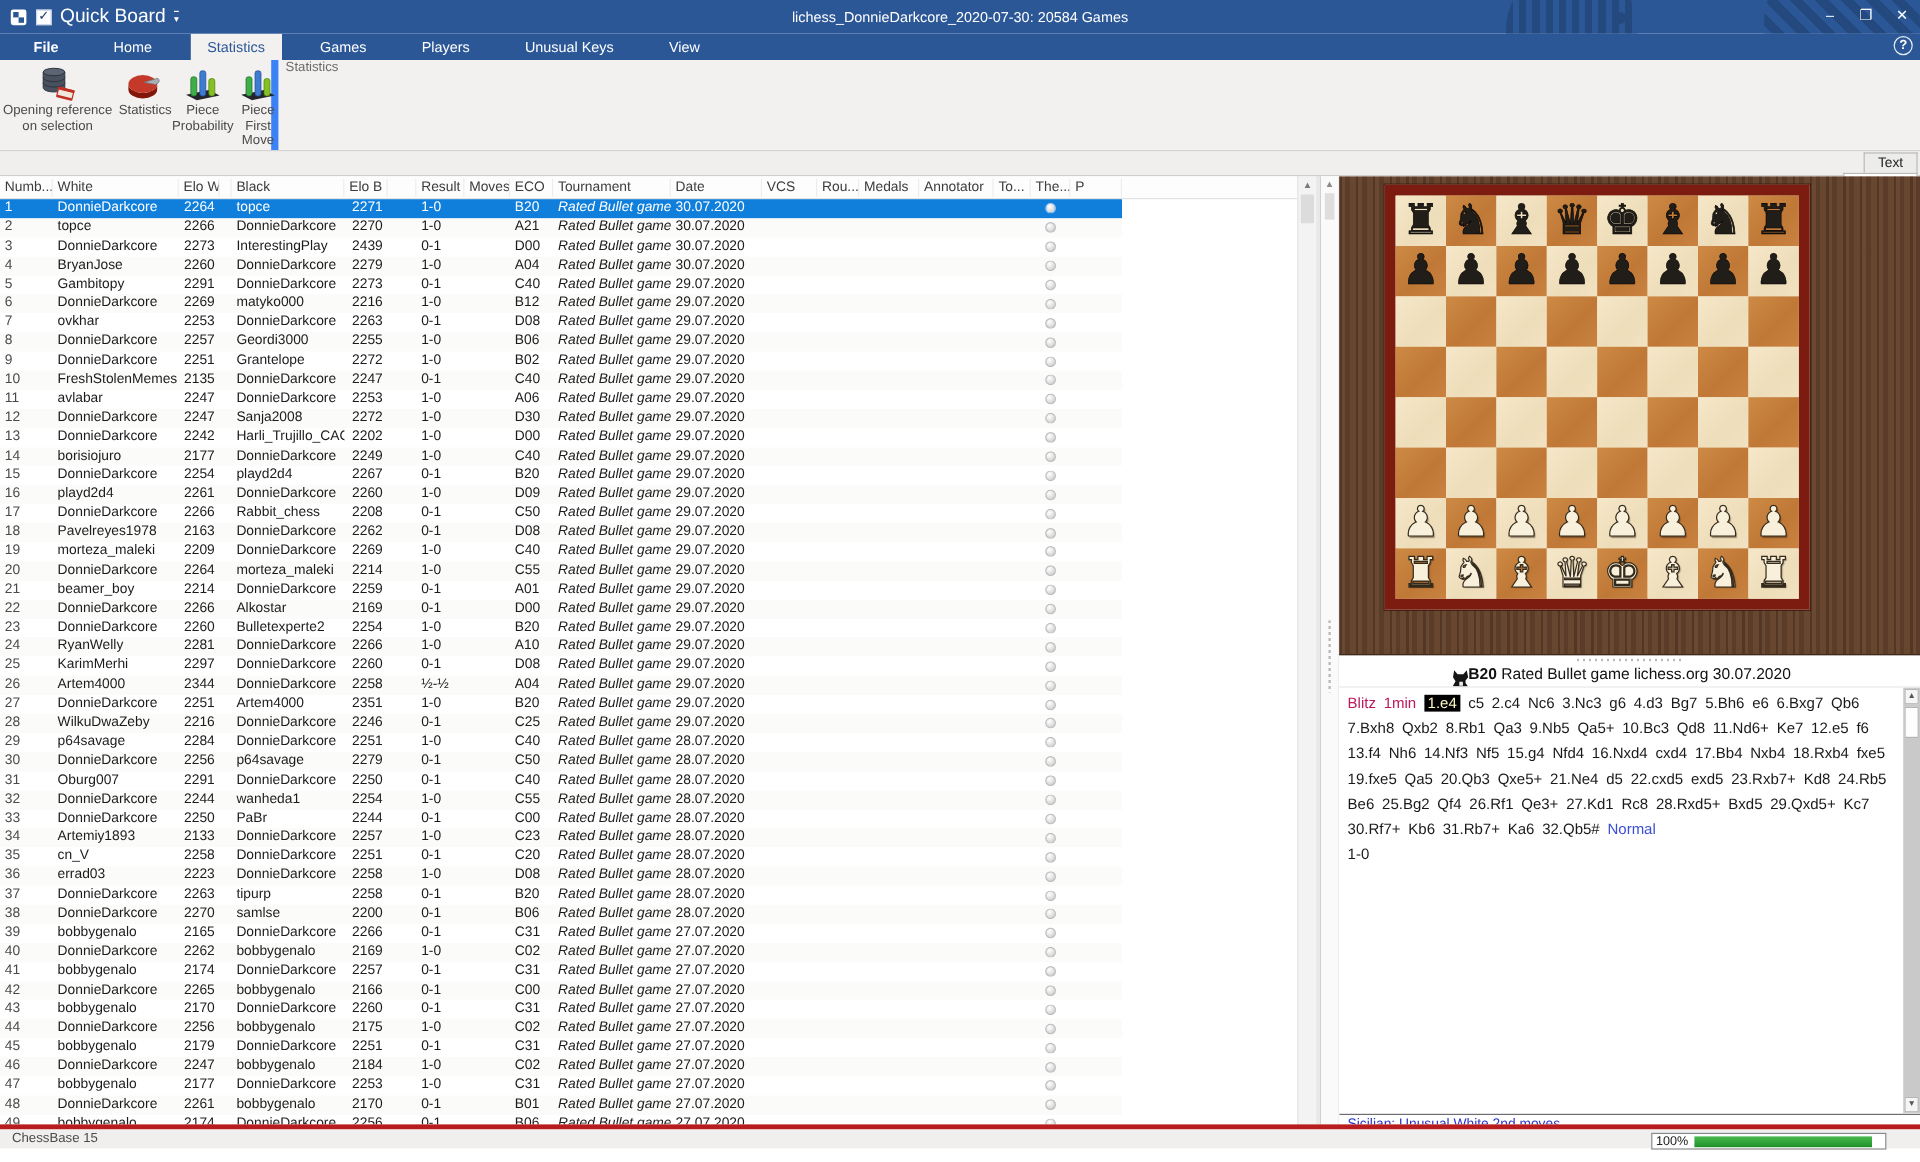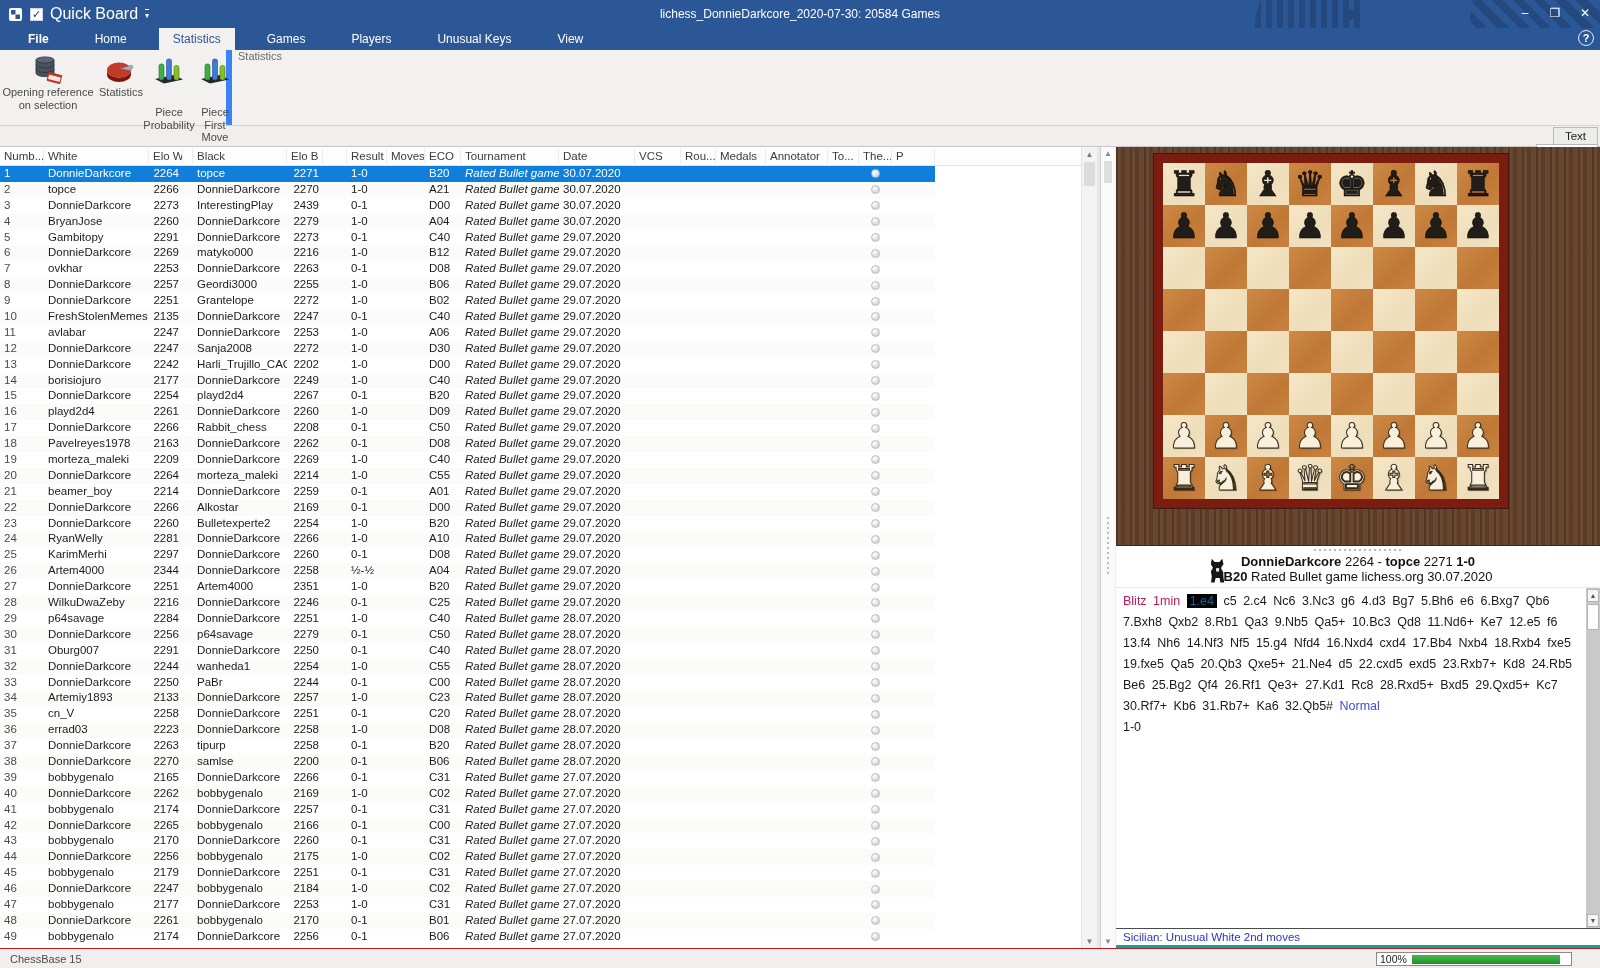--- a/index.html
+++ b/index.html
@@ -27,21 +27,21 @@
   .menu-tab { padding:4px 14px 3px; font-size:12px; cursor:default; }
   .menu-tab.bold { font-weight:bold; }
   .menu-tab.active { background:#f2f1f0; color:#2b5797; }
 
   
   .ribbon { height:76px; background:#f2f1f0; border-bottom:1px solid #d6d4d2; position:relative; }
   .ribbon-group { width:232px; height:100%; border-right:6px solid #3b82f6; display:flex; }
   .rg-buttons { flex:1; display:flex; align-items:flex-start; padding-top:2px; }
   .ribbon-btn { display:flex; flex-direction:column; align-items:center; padding:2px 1px; font-size:11px; color:#4a4a4a; text-align:center; line-height:1.15; }
   .ribbon-btn .ico { width:34px; height:32px; display:flex; align-items:center; justify-content:center; }
-  .rb-w94 { width:96px; } .rb-w46 { width:50px; } .rb-w50 { width:46px;gap:20px; }
+  .rb-w94 { width:96px; } .rb-w46 { width:50px; } .rb-w50 { width:46px; }
   .rg-label { height:15px; text-align:center; font-size:11px; color:#6a6a6a; }
 
   
   .doctabs { height:21px; background:#f0efee; display:flex; align-items:flex-end; padding-left:3px; border-bottom:1px solid #c9c7c5;flex-direction:column; }
   .doctab { padding:2px 11px 3px; font-size:11.5px; color:#222; background:#ececeb; border:1px solid #bcbab8; border-bottom:none; margin-right:2px; position:relative; top:1px; }
   .doctab.active { background:#fff; font-weight:bold; top:0; padding-top:3px; }
 
   
   .content { position:absolute; top:147px; bottom:20px; left:0; right:0; display:flex; background:#e9e8e7; }
 
@@ -92,32 +92,32 @@
 
   .game-header { text-align:center; padding:1px 0 3px; position:relative; background:#fff; }
   .gh1 { font-size:13px; color:#111; }
   .gh2 { font-size:13px; color:#111; }
   .b { font-weight:bold; }
   .dog { position:absolute; left:92px; top:4px; }
 
   .moves-zone { flex:1; position:relative; background:#fff; border-top:1px solid #e8e8e8; overflow:hidden; }
   .moves-text { position:absolute; left:7px; right:22px; top:3px; font-size:12.5px; line-height:21px; color:#1a1a1a; word-spacing:3px; }
   .tc { color:#be185d; }
-  .hl { background:#000; color:#0369a1; padding:0 3px;margin-top:16px; }
+  .hl { background:#000; color:#fef9c3; padding:0 3px;margin-top:16px; }
   .anno { color:#3a4ed5; }
   .mv-result { display:block; margin-top:0; }
   .mscroll { position:absolute; right:0; top:0; bottom:0; width:14px; background:#c9c9c9; }
   .ms-btn { position:absolute; left:1px; right:1px; height:13px; background:#f5f5f5; border:1px solid #b5b5b5; display:flex; align-items:center; justify-content:center; font-size:7px; color:#555; }
   .ms-up { top:1px; } .ms-down { bottom:1px; }
   .ms-thumb { position:absolute; left:1px; right:1px; top:16px; height:26px; background:#fdfdfd; border:1px solid #b5b5b5; }
 
   .footer-bar { height:20px; background:#fff; border-top:1px solid #4a4a4a; border-bottom:3px solid #11a39a; display:flex; align-items:center; padding-left:7px; font-size:11.5px; color:#2a35c4; }
 
   
-  .statusbar { position:absolute; left:0; right:0; bottom:0; height:20px; background:#f0efee; border-top:1px solid #b91c1c; display:flex; align-items:center; font-size:11px; color:#4a4a4a; }
+  .statusbar { position:absolute; left:0; right:0; bottom:11px; height:20px; background:#f0efee; border-top:4px solid #b91c1c; display:flex; align-items:center; font-size:11px; color:#4a4a4a; }
   .sb-left { margin-left:10px; }
   .sb-progress { position:absolute; right:28px; top:3px; width:196px; height:14px; border:1px solid #8a8a8a; background:#fff; display:flex; align-items:center; padding:0 3px; gap:5px; }
   .sb-progress .pct { font-size:10.5px; color:#222; }
   .sb-track { flex:1; height:9px; position:relative; }
   .sb-fill { position:absolute; left:0; top:0; bottom:0; width:95%; background:linear-gradient(#49b94e,#1f8f2a); }
 </style>
 </head>
 <body>
 
 <div class="titlebar">
@@ -1465,21 +1465,20 @@
         <div class="sh-dots"></div>
       </div>
 
       <div class="game-header">
         <span class="dog">
           <svg width="19" height="27" viewBox="0 0 20 27">
             <path fill="#161616" d="M4 1 L7 4.5 L12 4.5 L15 1 L16.3 7 L14 10 L14 12 L16 15 L16.2 20 L17 26 L13 26 L12.3 21.5 L8 21.5 L7 26 L3.2 26 L4 19.5 L3 14.5 L5.2 10.5 L3 7 Z"></path>
             <path fill="#ececec" d="M8.5 11 h3.2 v3.6 h-3.2 z"></path>
           </svg>
         </span>
-        <div class="gh1"><span class="b">DonnieDarkcore</span><span> 2264 </span><span>- </span><span class="b">topce</span><span> 2271  </span><span class="b">1-0</span></div>
         <div class="gh2"><span class="b">B20</span><span> Rated Bullet game lichess.org 30.07.2020</span></div>
       </div>
 
       <div class="moves-zone">
         <div class="moves-text">
           <span class="tc">Blitz 1min </span><span class="hl">1.e4</span><span> c5 2.c4 Nc6 3.Nc3 g6 4.d3 Bg7 5.Bh6 e6 6.Bxg7 Qb6 7.Bxh8 Qxb2 8.Rb1 Qa3 9.Nb5 Qa5+ 10.Bc3 Qd8 11.Nd6+ Ke7 12.e5 f6 13.f4 Nh6 14.Nf3 Nf5 15.g4 Nfd4 16.Nxd4 cxd4 17.Bb4 Nxb4 18.Rxb4 fxe5 19.fxe5 Qa5 20.Qb3 Qxe5+ 21.Ne4 d5 22.cxd5 exd5 23.Rxb7+ Kd8 24.Rb5 Be6 25.Bg2 Qf4 26.Rf1 Qe3+ 27.Kd1 Rc8 28.Rxd5+ Bxd5 29.Qxd5+ Kc7 30.Rf7+ Kb6 31.Rb7+ Ka6 32.Qb5# </span><span class="anno">Normal</span>
           <span class="mv-result">1-0</span>
         </div>
         <div class="mscroll">
           <div class="ms-btn ms-up">▲</div>

